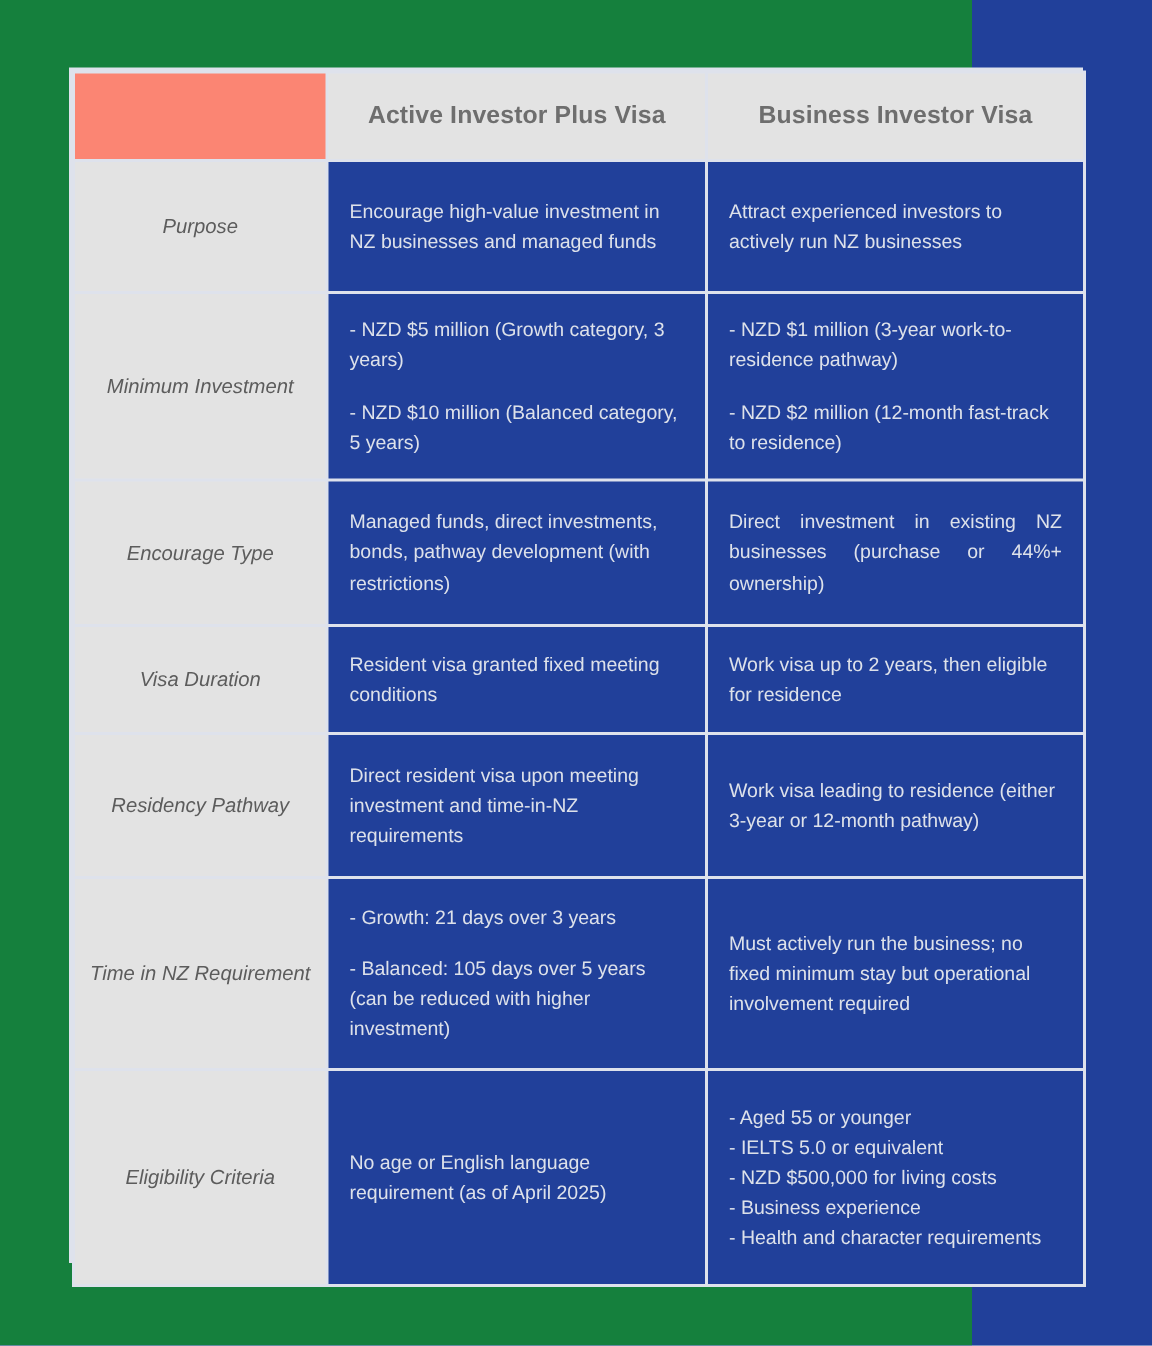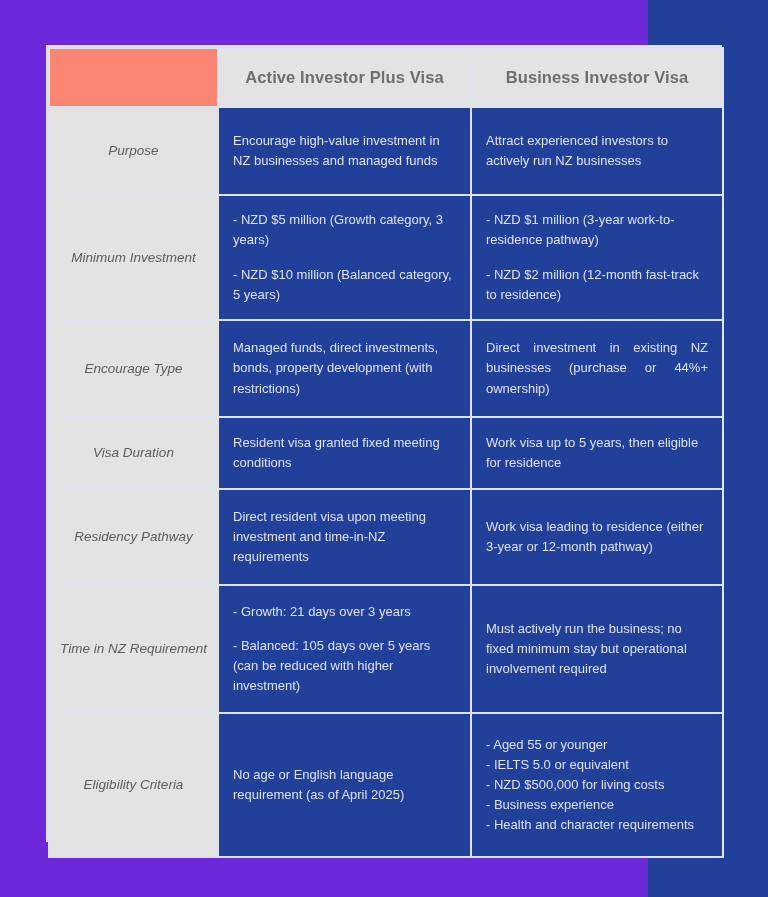--- a/index.html
+++ b/index.html
@@ -12,21 +12,21 @@
   body {
     background: #21409A;
     font-family: "Liberation Sans", sans-serif;
     overflow: hidden;
   }
 
   #page {
     position: relative;
     width: 648px;
     height: 897px;
-    background: #6d28d9;
+    background: #15803d;
   }
 
   
   .table-frame {
     position: absolute;
     left: 46px;
     top: 45px;
     width: 676px;
     height: 797px;
     background: #DEE2EC;
@@ -138,28 +138,28 @@
             <div class="para">- NZD $10 million (Balanced category, 5 years)</div>
           </td>
           <td class="data-cell">
             <div class="para">- NZD $1 million (3-year work-to-residence pathway)</div>
             <div class="para">- NZD $2 million (12-month fast-track to residence)</div>
           </td>
         </tr>
 
         <tr class="r-invtype">
           <td class="row-label">Encourage Type</td>
-          <td class="data-cell">Managed funds, direct investments, bonds, property development (with restrictions)</td>
+          <td class="data-cell">Managed funds, direct investments, bonds, pathway development (with restrictions)</td>
           <td class="data-cell justify">Direct investment in existing NZ businesses (purchase or 44%+ ownership)</td>
         </tr>
 
         <tr class="r-visadur">
           <td class="row-label">Visa Duration</td>
           <td class="data-cell">Resident visa granted fixed meeting conditions</td>
-          <td class="data-cell">Work visa up to 5 years, then eligible for residence</td>
+          <td class="data-cell">Work visa up to 2 years, then eligible for residence</td>
         </tr>
 
         <tr class="r-respath">
           <td class="row-label">Residency Pathway</td>
           <td class="data-cell">Direct resident visa upon meeting investment and time-in-NZ requirements</td>
           <td class="data-cell">Work visa leading to residence (either 3-year or 12-month pathway)</td>
         </tr>
 
         <tr class="r-timenz">
           <td class="row-label">Time in NZ Requirement</td>

